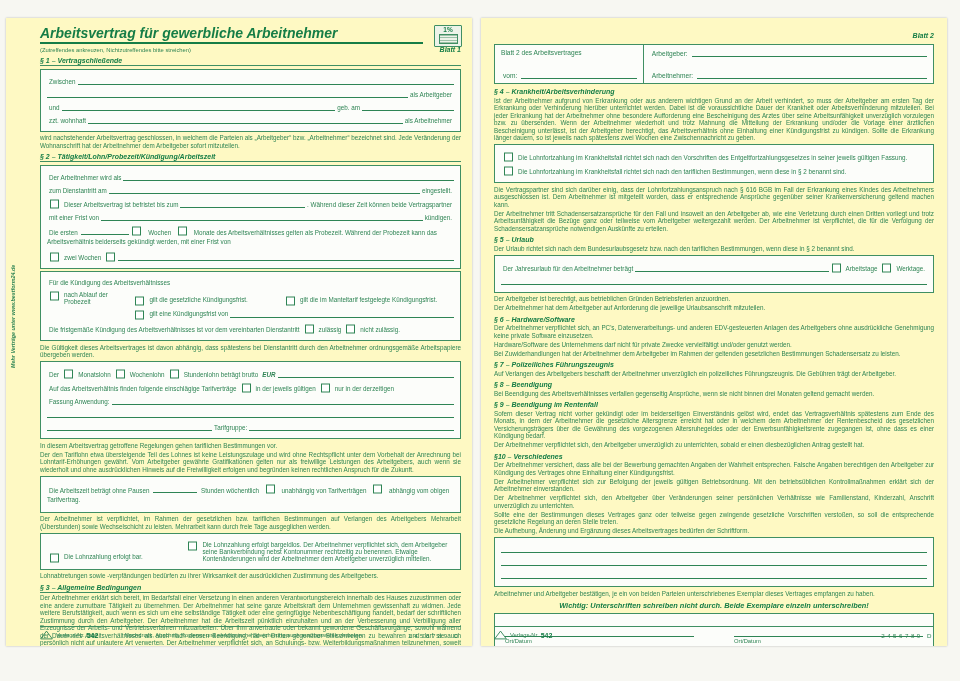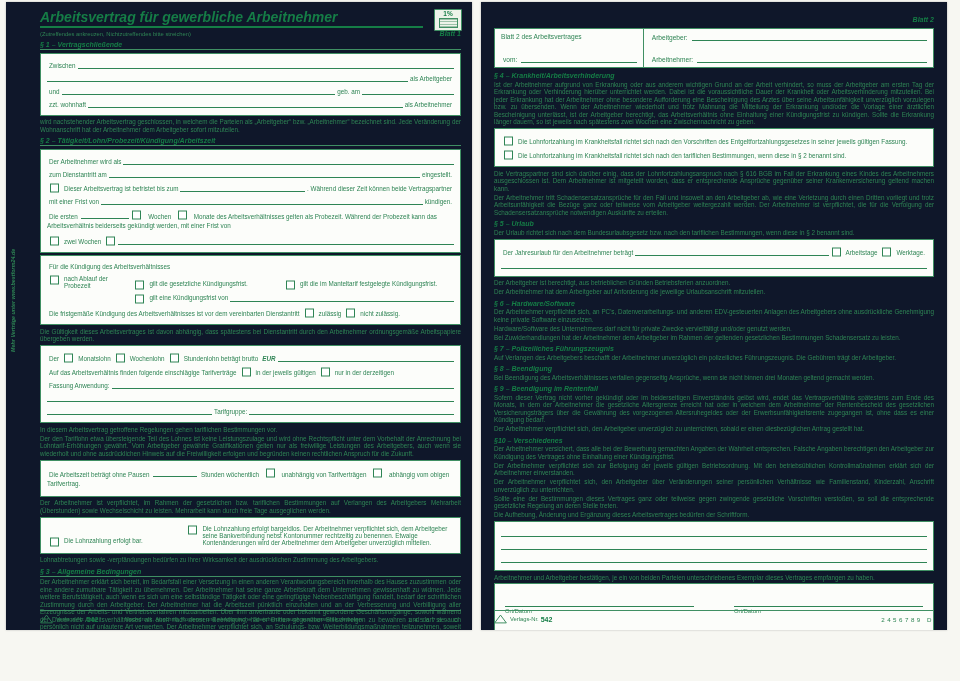--- a/index.html
+++ b/index.html
@@ -1,20 +1,20 @@
 <!DOCTYPE html>
 <html><head>
 <meta charset="utf-8">
 <style>
   html,body{margin:0;padding:0}
   body{
     width:960px;height:681px;position:relative;background:#f7f7f2;
     font-family:"Liberation Sans",sans-serif;color:#2e8454;overflow:hidden;
   }
-  .sheet{position:absolute;top:2px;height:628px;width:466px;background:#0f172a;
+  .sheet{position:absolute;top:18px;height:628px;width:466px;background:#fef9c3;
     box-sizing:border-box;overflow:hidden;box-shadow:0 0 2px rgba(0,0,0,.25)}
   #p1{left:6px;padding:7px 11px 5px 34px}
   #p2{left:481px;padding:6px 13px 5px 13px}
 
   .title{font-size:14px;font-weight:bold;font-style:italic;color:#157d46;
     border-bottom:2px solid #157d46;padding-bottom:1px;margin-right:38px}
   .subrow{display:flex;justify-content:space-between;align-items:flex-end;
     font-size:5.8px;margin:2px 0 3px}
   .blatt{font-weight:bold;font-style:italic;font-size:7px;color:#157d46}
   .blatt2row{text-align:right;margin-bottom:2px}
@@ -323,20 +323,21 @@
           <span class="wline" style="flex: 1 1 20px;"></span>
         </div>
         <div class="frow">
           <span class="wline" style="flex: 1 1 20px;"></span>
         </div>
         <div class="frow">
           <span class="wline" style="flex: 1 1 20px;"></span>
         </div>
       </div>
       <div class="para">Arbeitnehmer und Arbeitgeber bestätigen, je ein von beiden Parteien unterschriebenes Exemplar dieses Vertrages empfangen zu haben.</div>
+      <div class="imp">Wichtig: Unterschriften schreiben nicht durch. Beide Exemplare einzeln unterschreiben!</div>
     </div>
 
   <div class="sigbox">
     <div class="sigcol">
       <div class="sigline"></div>
       <div class="sigcap">Ort/Datum</div>
       <div class="sigline"></div>
       <div class="sigcap">Unterschrift des Arbeitgebers</div>
     </div>
     <div class="sigcol">

